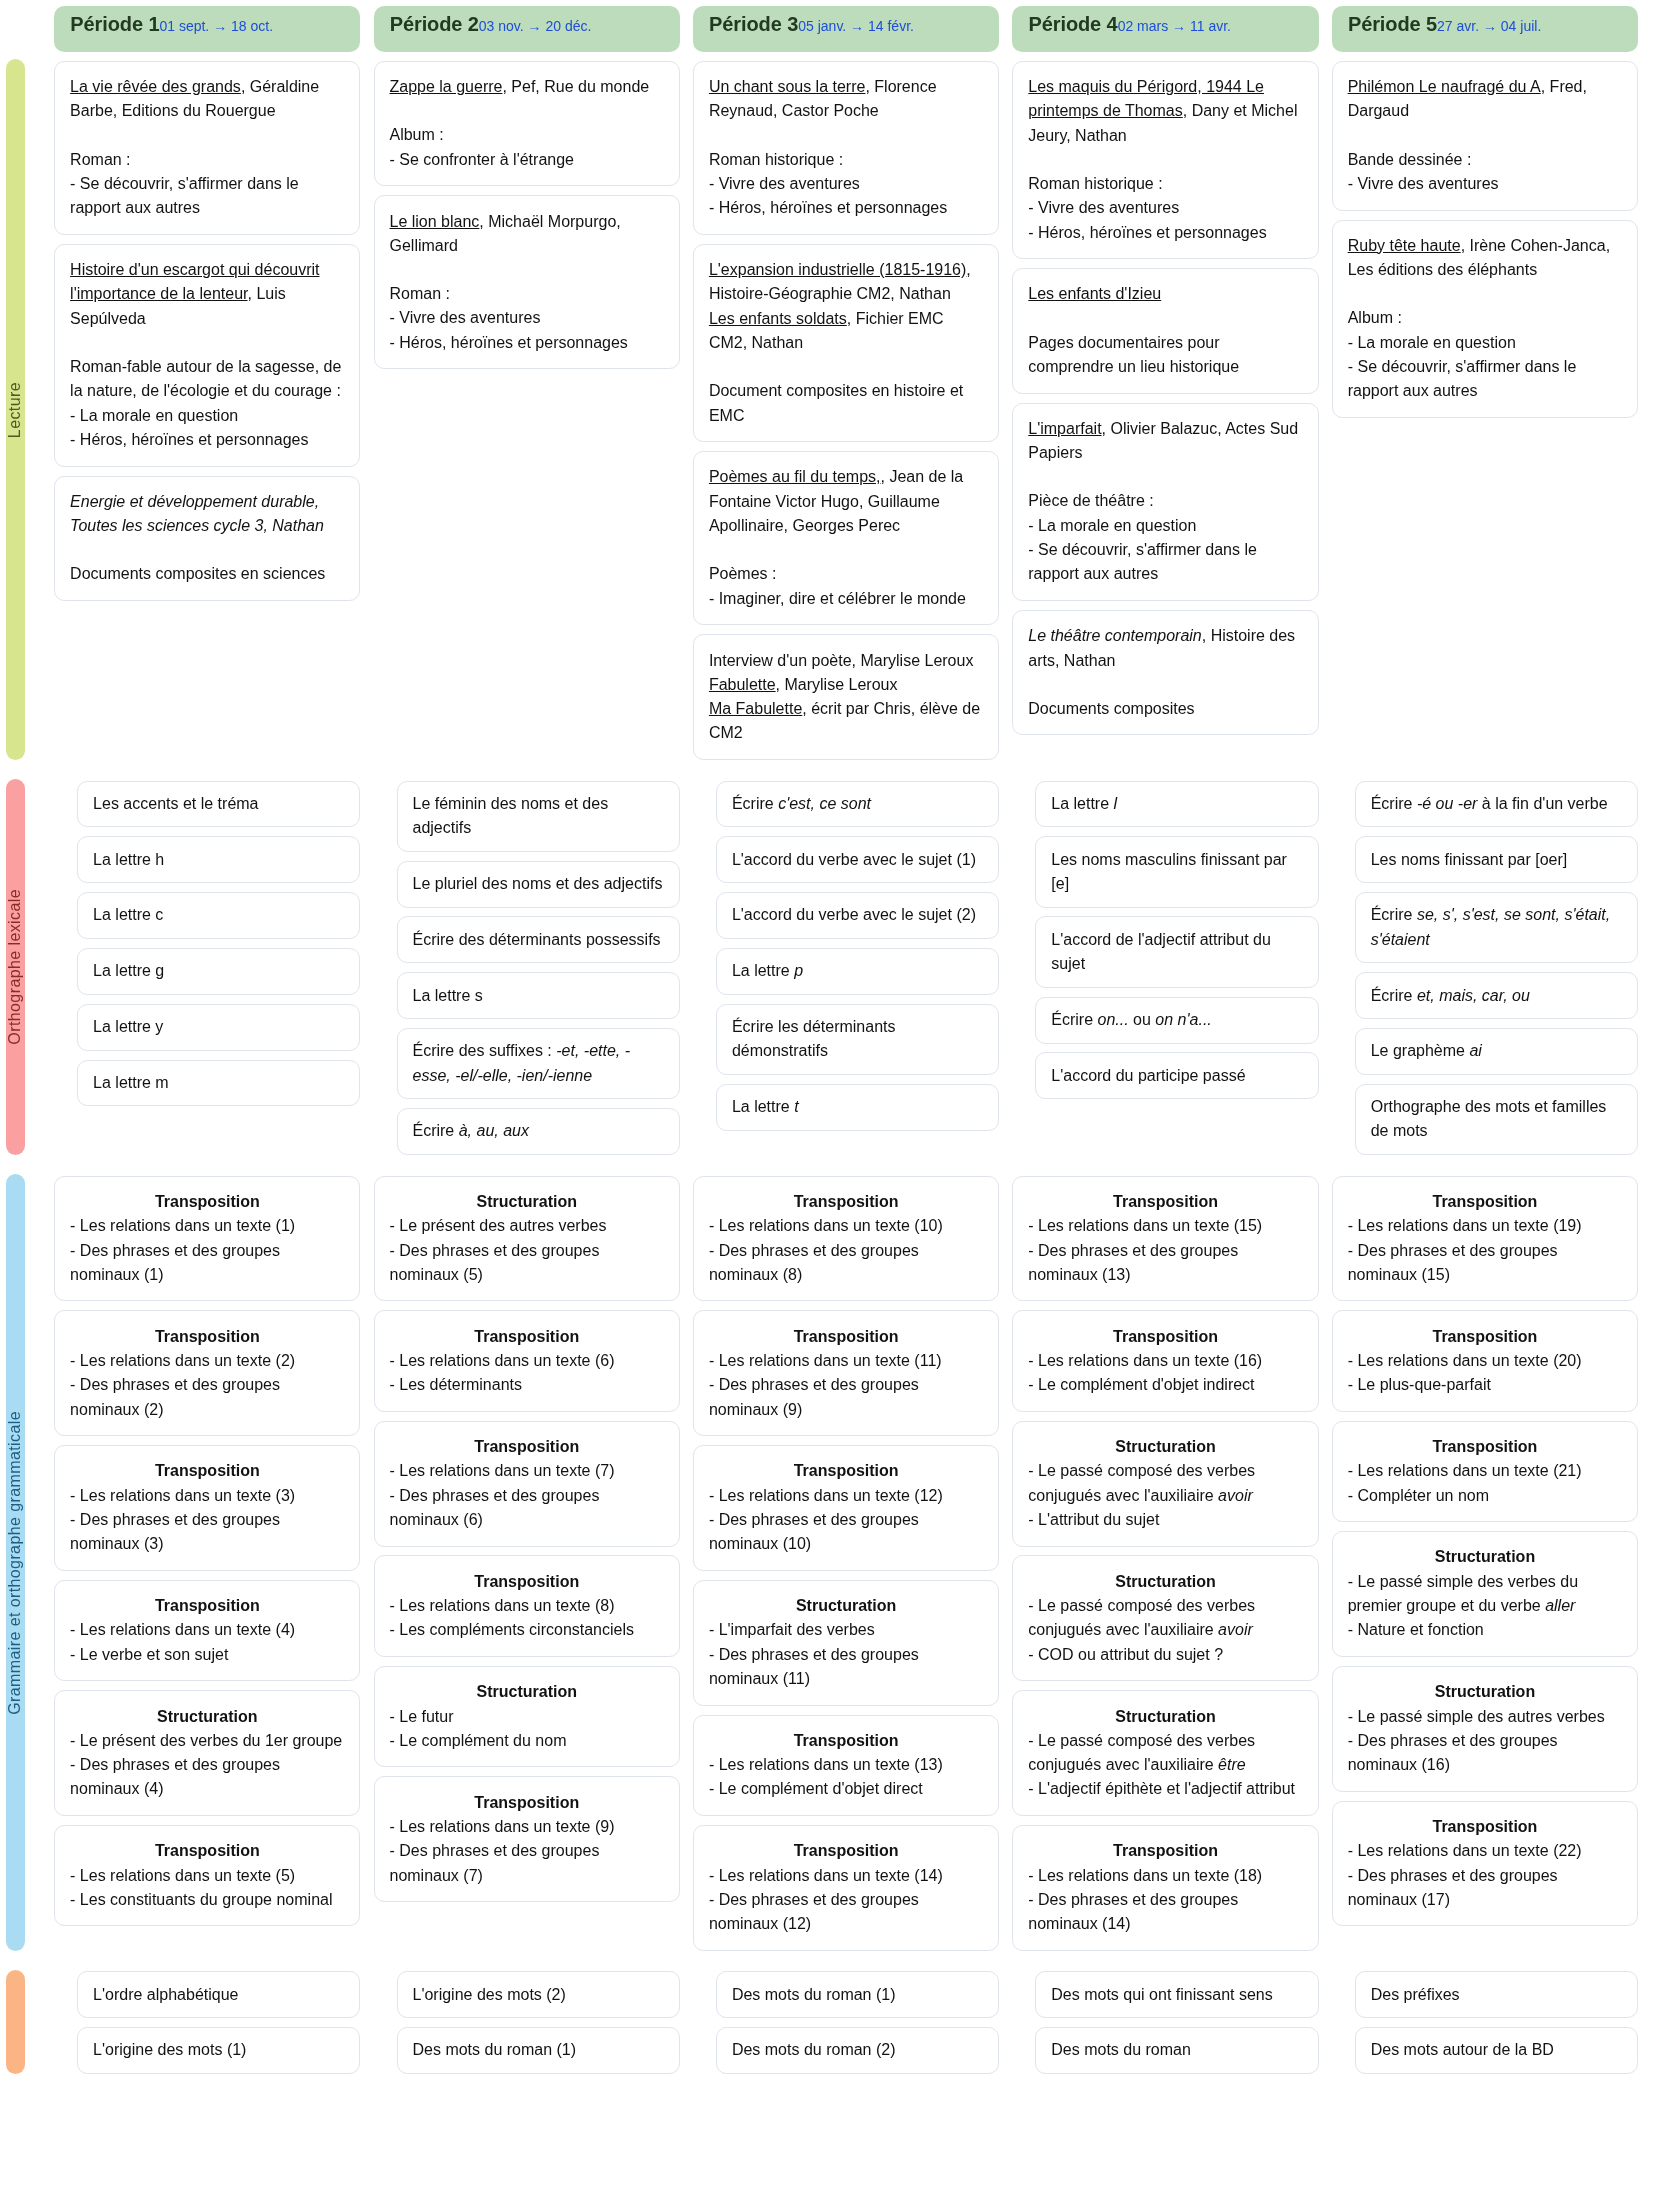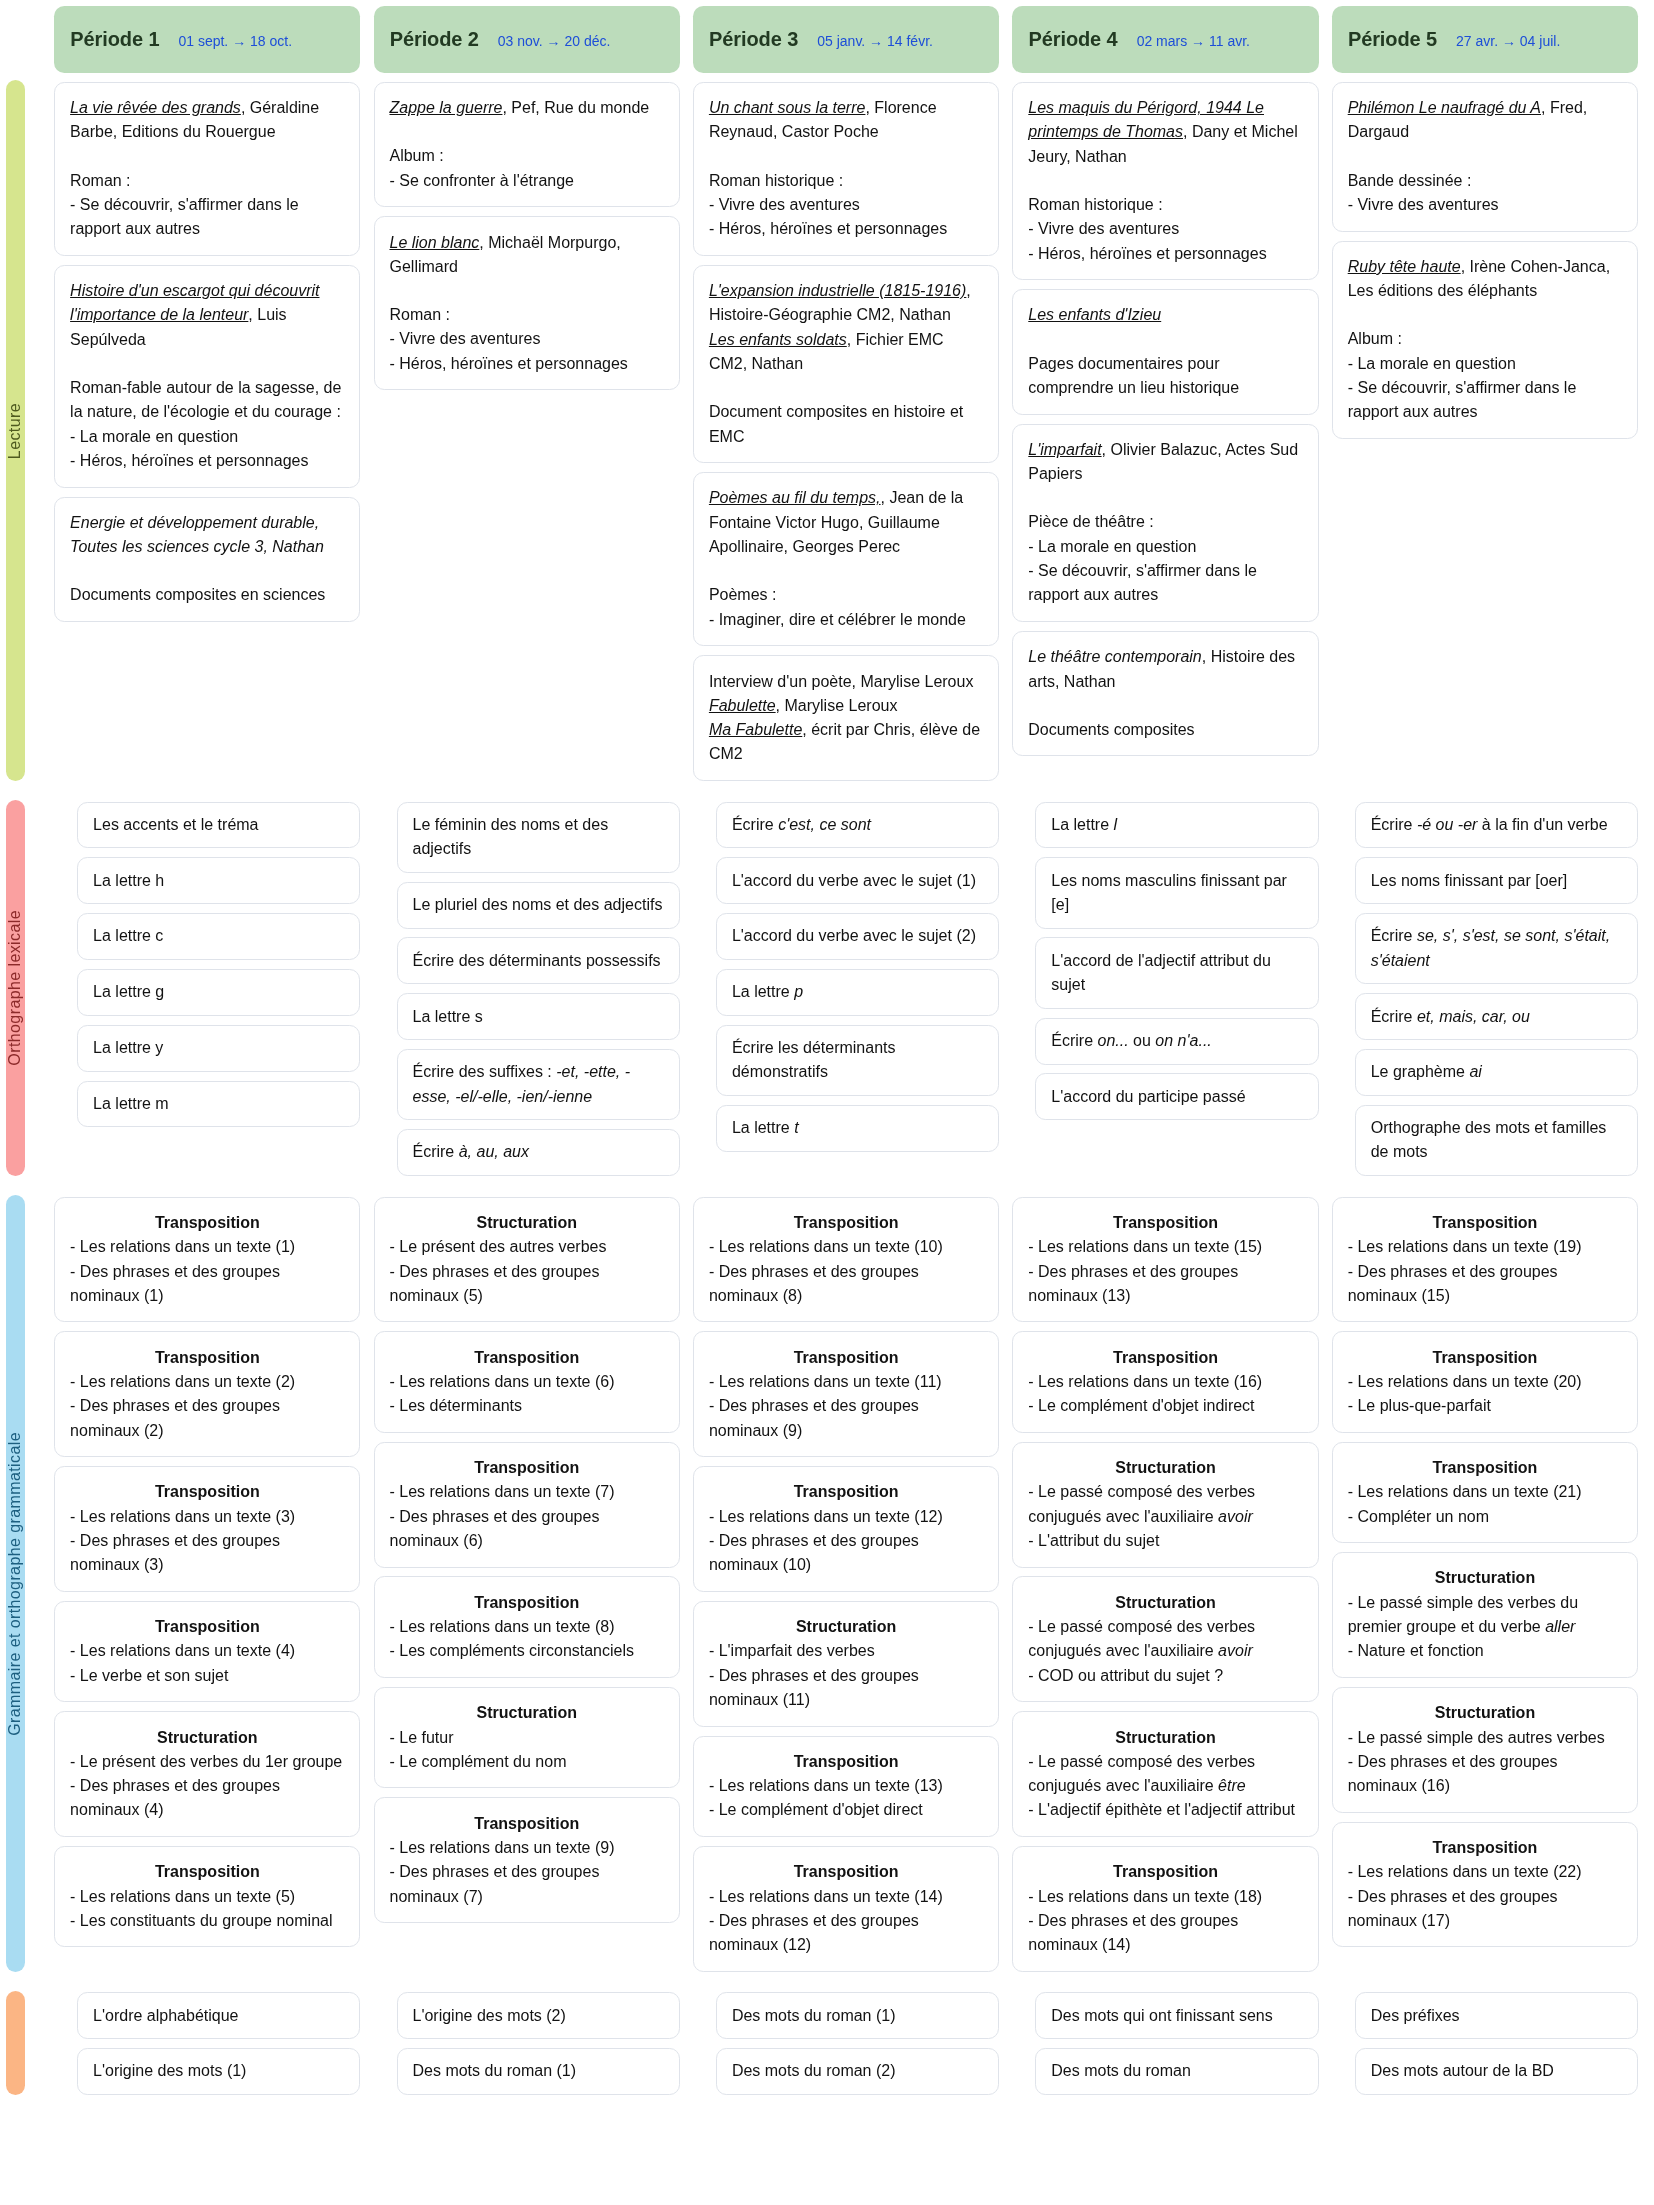--- a/index.html
+++ b/index.html
@@ -21,24 +21,24 @@
     display: grid;
     grid-template-columns: 41px repeat(5, 1fr);
     column-gap: 13.3px;
     padding: 5.9px 16px 7.4px 0;
     align-items: stretch;
   }
   .header-spacer { }
   .period-chip {
     background: #bcdcbb;
     border-radius: 10.3px;
-    padding: 22px 16px;
+    padding: 7px 16px;
     display: flex;
     align-items: baseline;
-    gap: 19px;
+    gap: 0;
     min-height: 46px;
   }
   .period-title {
     font-size: 20px;
     font-weight: 700;
     color: #223a22;
     letter-spacing: -0.1px;
     white-space: nowrap;
   }
   .period-dates {
@@ -99,21 +99,21 @@
   }
   .card.compact {
     padding: 10.3px 14.8px;
     min-height: 46px;
     display: flex;
     align-items: center;
     margin-left: 23px;
   }
   .card p { margin: 0; }
   .card .blank { height: 1.5em; }
-  .card .ttl { font-style: italic; text-decoration: underline; }
+  .card .ttl { text-decoration: underline; }
   .card .it { font-style: italic; }
   .card .hdg { font-weight: 700; display: block; text-align: center; }
 
   
   .rail-lecture { background: #d6e58e; }
   .rail-lecture .rail-label { color: #4e5a1f; }
   .rail-ortho { background: #faa0a0; }
   .rail-ortho .rail-label { color: #8c2a2a; }
   .rail-gram { background: #a9dcf2; }
   .rail-gram .rail-label { color: #1d5f80; }

